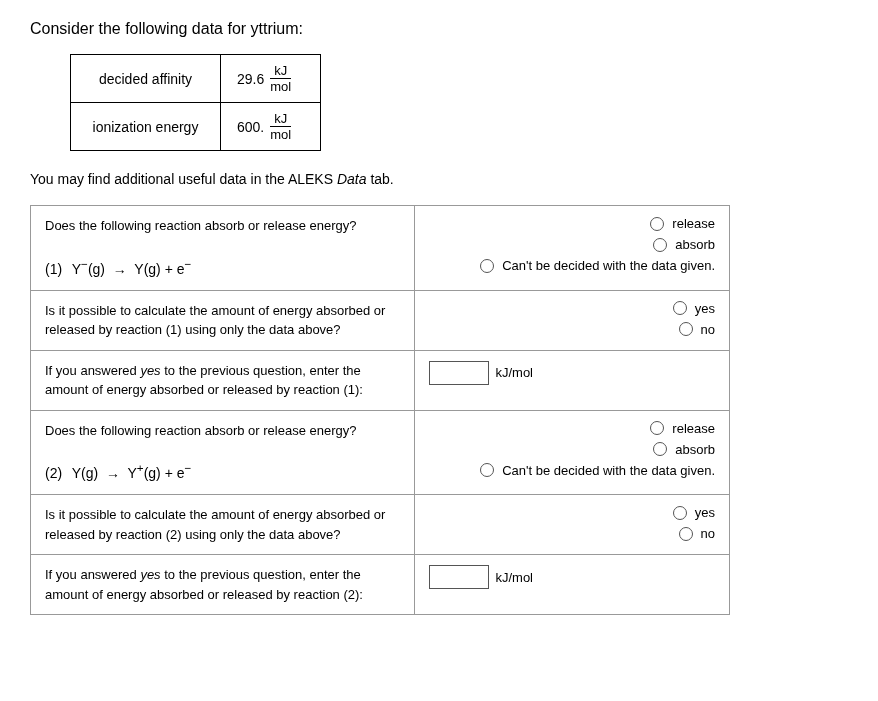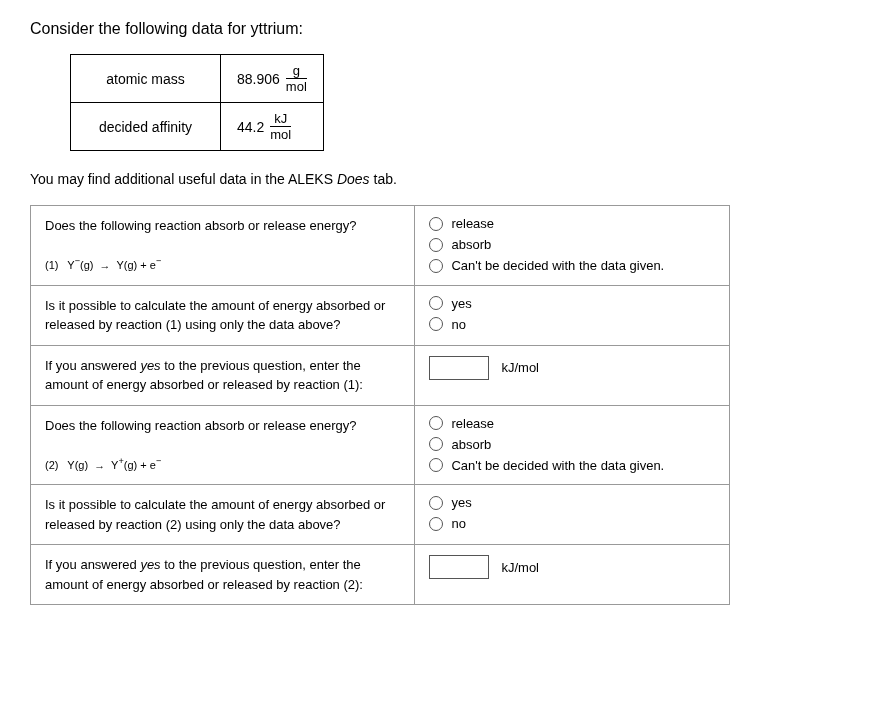--- a/index.html
+++ b/index.html
@@ -80,85 +80,86 @@
     }
     .radio-group {
       display: flex;
       flex-direction: column;
       gap: 6px;
     }
     .radio-item {
       display: flex;
       align-items: center;
       gap: 8px;
+      justify-content: flex-end;
     }
     .radio-circle {
       width: 14px;
       height: 14px;
       border-radius: 50%;
       border: 1px solid #555;
       display: inline-block;
       flex-shrink: 0;
       background: #fff;
     }
     .reaction-line {
       margin: 8px 13px 4px 0;
-      font-size: 11px;
+      font-size: 14px;
     }
     .reaction-num {
       margin-right: 6px;
     }
     .energy-input-row {
       display: flex;
       align-items: center;
-      gap: 12px;
+      gap: 6px;
     }
     .energy-box {
       width: 60px;
       height: 24px;
       border: 1px solid #555;
       display: inline-block;
     }
     .question-text { line-height: 1.5; }
   </style>
 </head>
 <body>
 
 <p class="intro-text">Consider the following data for yttrium:</p>
 
 <table class="data-table">
   <tbody id="data-table-body">
       <tr>
-        <td>atomic mass</td>
+        <td>decided affinity</td>
         <td>
           <div class="value-unit">
-      <span>88.906</span>
-      <span class="fraction">
-        <span class="numer">g</span>
-        <span class="denom">mol</span>
-      </span>
-    </div>
-        </td>
-      </tr>
-      <tr>
-        <td>decided affinity</td>
-        <td>
-          <div class="value-unit">
-      <span>44.2</span>
+      <span>29.6</span>
       <span class="fraction">
         <span class="numer">kJ</span>
         <span class="denom">mol</span>
       </span>
     </div>
         </td>
       </tr>
+      <tr>
+        <td>ionization energy</td>
+        <td>
+          <div class="value-unit">
+      <span>600.</span>
+      <span class="fraction">
+        <span class="numer">kJ</span>
+        <span class="denom">mol</span>
+      </span>
+    </div>
+        </td>
+      </tr>
     </tbody>
 </table>
 
-<p class="aleks-note">You may find additional useful data in the ALEKS <em>Does</em> tab.</p>
+<p class="aleks-note">You may find additional useful data in the ALEKS <em>Data</em> tab.</p>
 
 <table class="questions-table">
   <tbody id="questions-body">
       <tr>
         <td class="question-text">Does the following reaction absorb or release energy?<br><br>
       <span class="reaction-line">
         <span class="reaction-num">(1)</span>
         Y<sup>−</sup>(g) &nbsp;→&nbsp; Y(g) + e<sup>−</sup>
       </span></td>
         <td>

